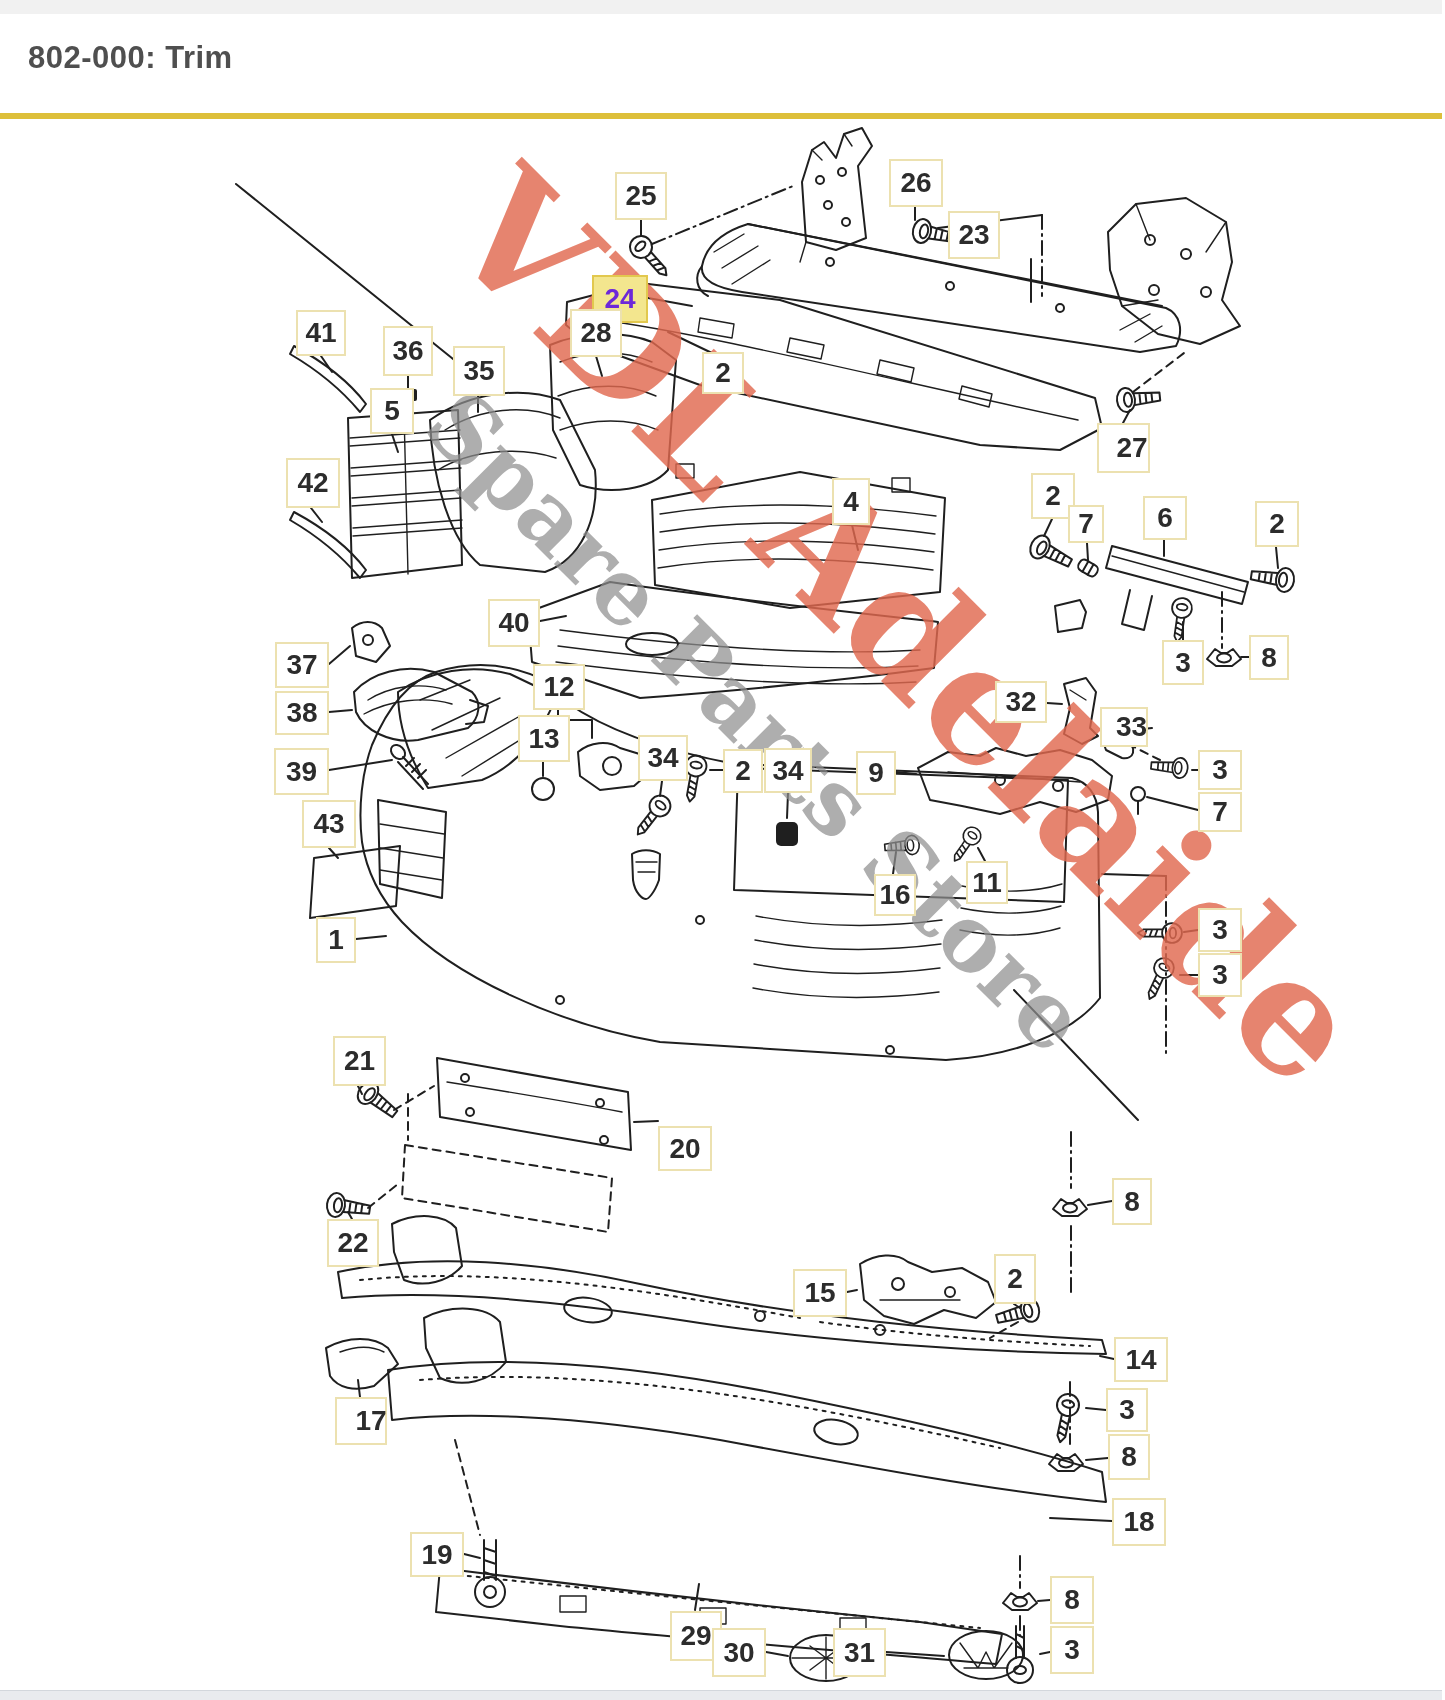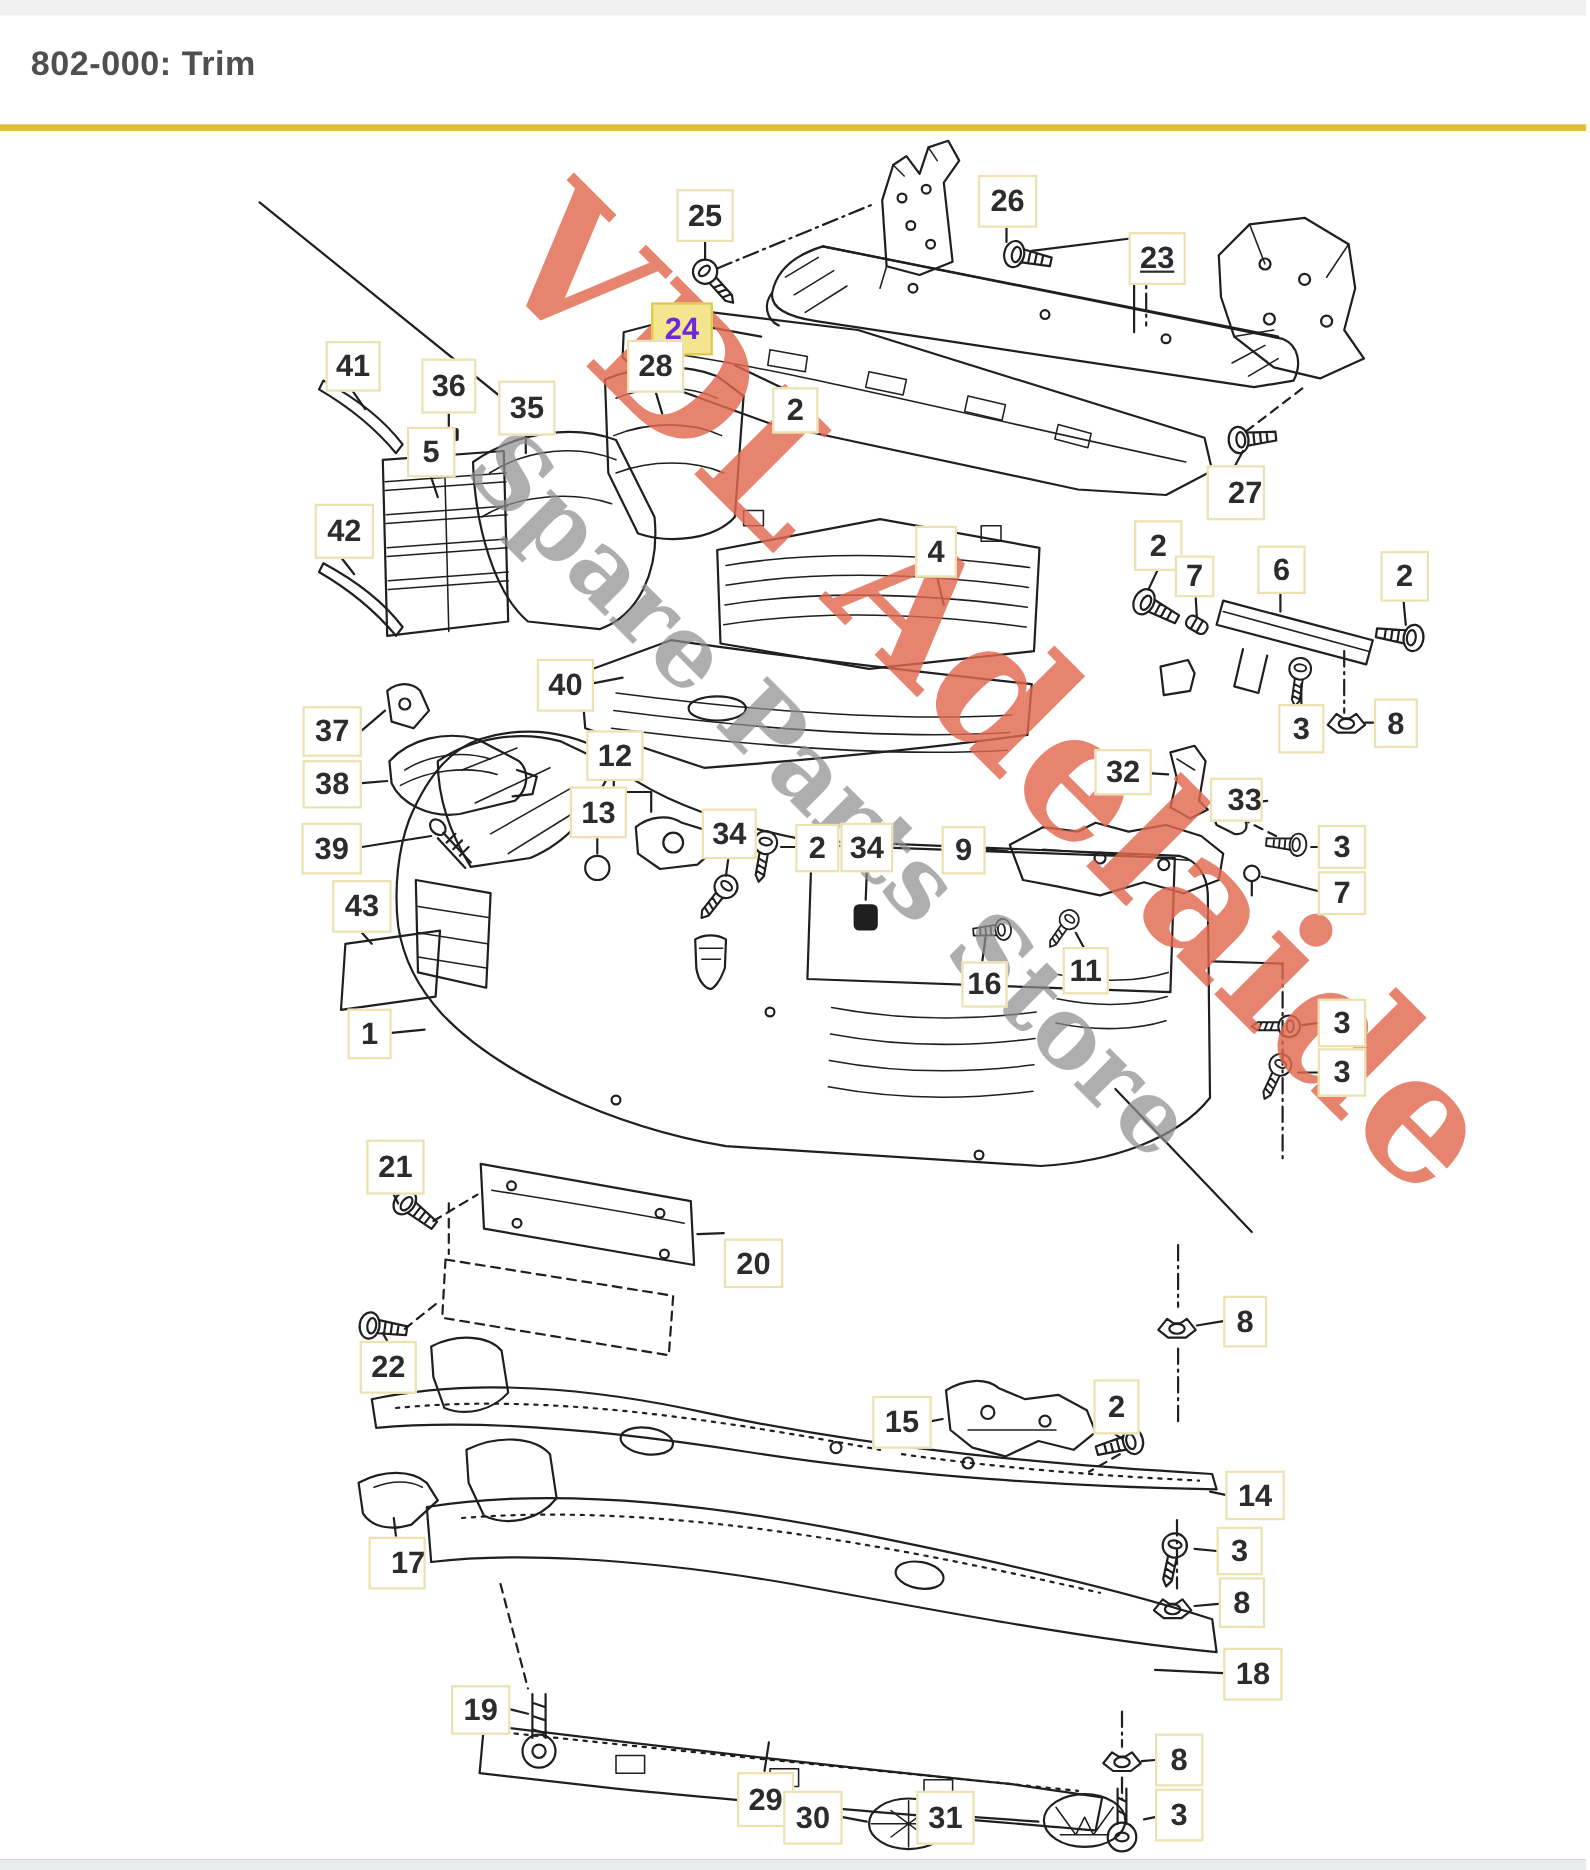--- a/index.html
+++ b/index.html
@@ -366,21 +366,21 @@
 
     <g>
       <text class="wm-gray" x="420" y="430" transform="rotate(45 420 430)" font-size="90" fill="#8f8f8f">Spare Parts Store</text>
       <text class="wm-red" x="440" y="240" transform="rotate(45 440 240)" font-size="160" fill="#e0694f">VDL Adelaide</text>
     </g>
   </svg>
 
   <div id="labels">
       <div class="plabel" style="left: 615px; top: 172px; width: 52px; height: 48px;">25</div>
       <div class="plabel" style="left: 889px; top: 159px; width: 54px; height: 48px;">26</div>
-      <div class="plabel" style="left: 1026px; top: 211px; width: 52px; height: 48px; text-decoration: underline;">23</div>
+      <div class="plabel" style="left: 948px; top: 211px; width: 52px; height: 48px;">23</div>
       <div class="plabel hl" style="left: 592px; top: 275px; width: 56px; height: 48px;">24</div>
       <div class="plabel" style="left: 570px; top: 309px; width: 52px; height: 48px;">28</div>
       <div class="plabel" style="left: 702px; top: 352px; width: 42px; height: 42px;">2</div>
       <div class="plabel" style="left: 1097px; top: 423px; width: 53px; height: 50px; padding-left: 17px;">27</div>
       <div class="plabel" style="left: 296px; top: 310px; width: 50px; height: 46px;">41</div>
       <div class="plabel" style="left: 383px; top: 326px; width: 50px; height: 50px;">36</div>
       <div class="plabel" style="left: 453px; top: 346px; width: 52px; height: 50px;">35</div>
       <div class="plabel" style="left: 370px; top: 388px; width: 44px; height: 46px;">5</div>
       <div class="plabel" style="left: 286px; top: 458px; width: 54px; height: 50px;">42</div>
       <div class="plabel" style="left: 832px; top: 478px; width: 38px; height: 47px;">4</div>

